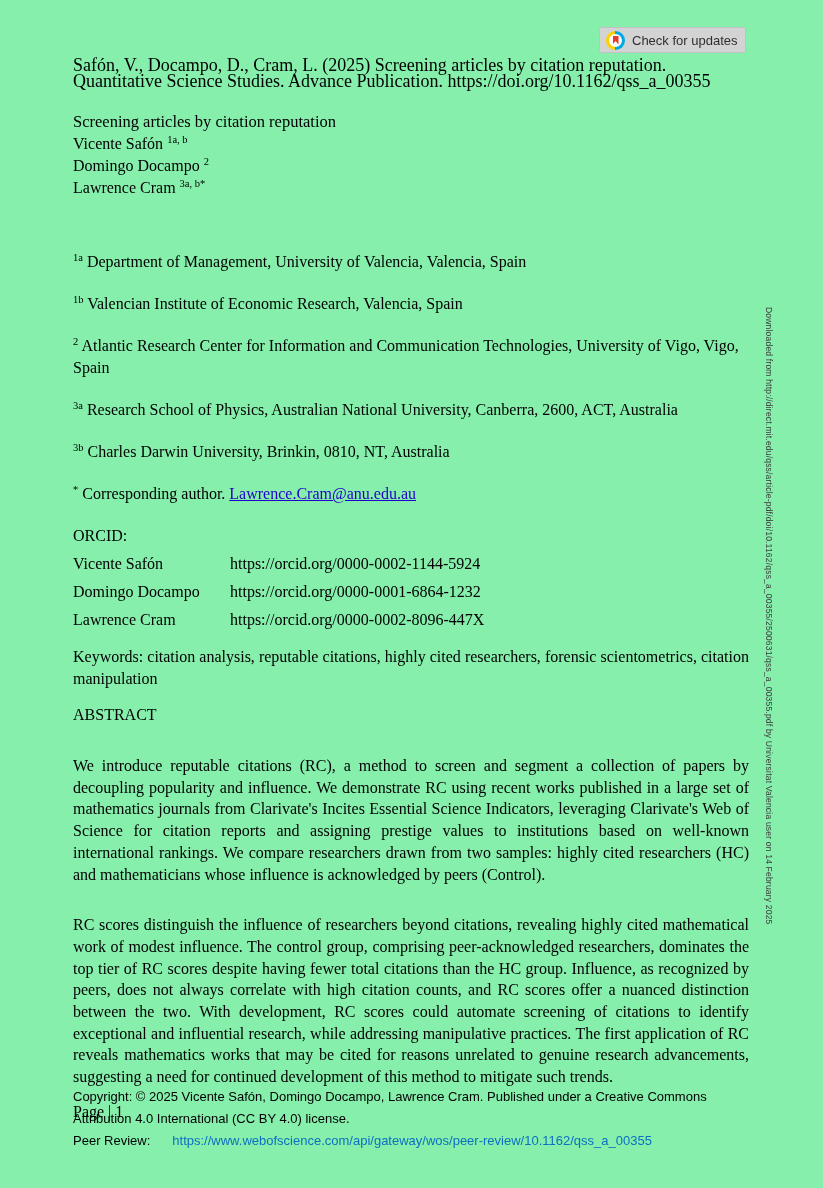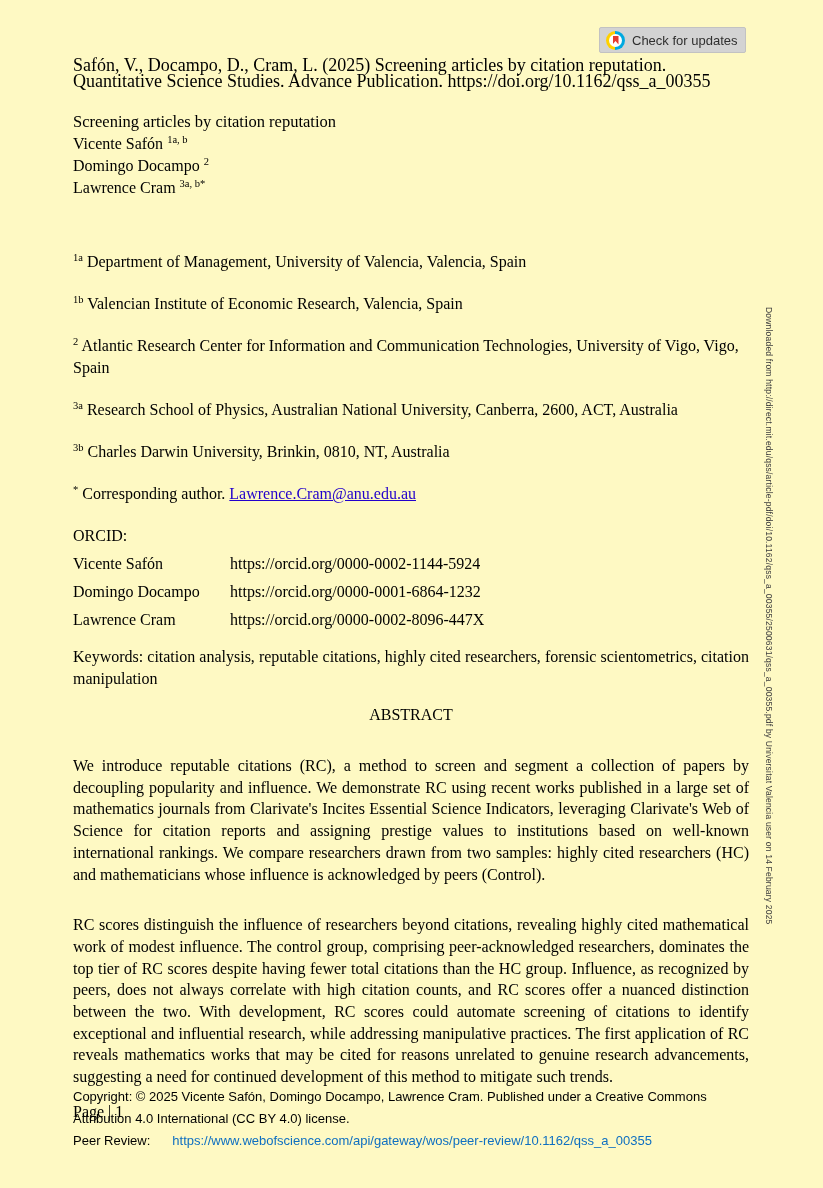--- a/index.html
+++ b/index.html
@@ -1,21 +1,21 @@
 <!DOCTYPE html>
 <html><head>
 <meta charset="utf-8">
 <style>
   * { margin: 0; padding: 0; box-sizing: border-box; }
   html, body { background: #ffffff; }
   .page {
     position: relative;
     width: 823px;
     height: 1188px;
-    background: #fef9c3;
+    background: #86efac;
     overflow: hidden;
     font-family: "Liberation Serif", serif;
     color: #000000;
   }
   .content {
     position: absolute;
     left: 73px;
     top: 57px;
     width: 676px;
   }
@@ -111,21 +111,20 @@
     margin-top: 15px;
     font-size: 16px;
     line-height: 21.5px;
     text-align: justify;
   }
   .abstract-heading {
     margin-top: 15px;
     font-size: 16px;
     line-height: 22px;
     font-weight: normal;
-    text-align: center;
   }
   .abstract-para {
     margin-top: 29px;
     font-size: 16px;
     line-height: 21.7px;
     text-align: justify;
   }
   .page-number {
     margin-top: 13px;
     font-size: 16px;

